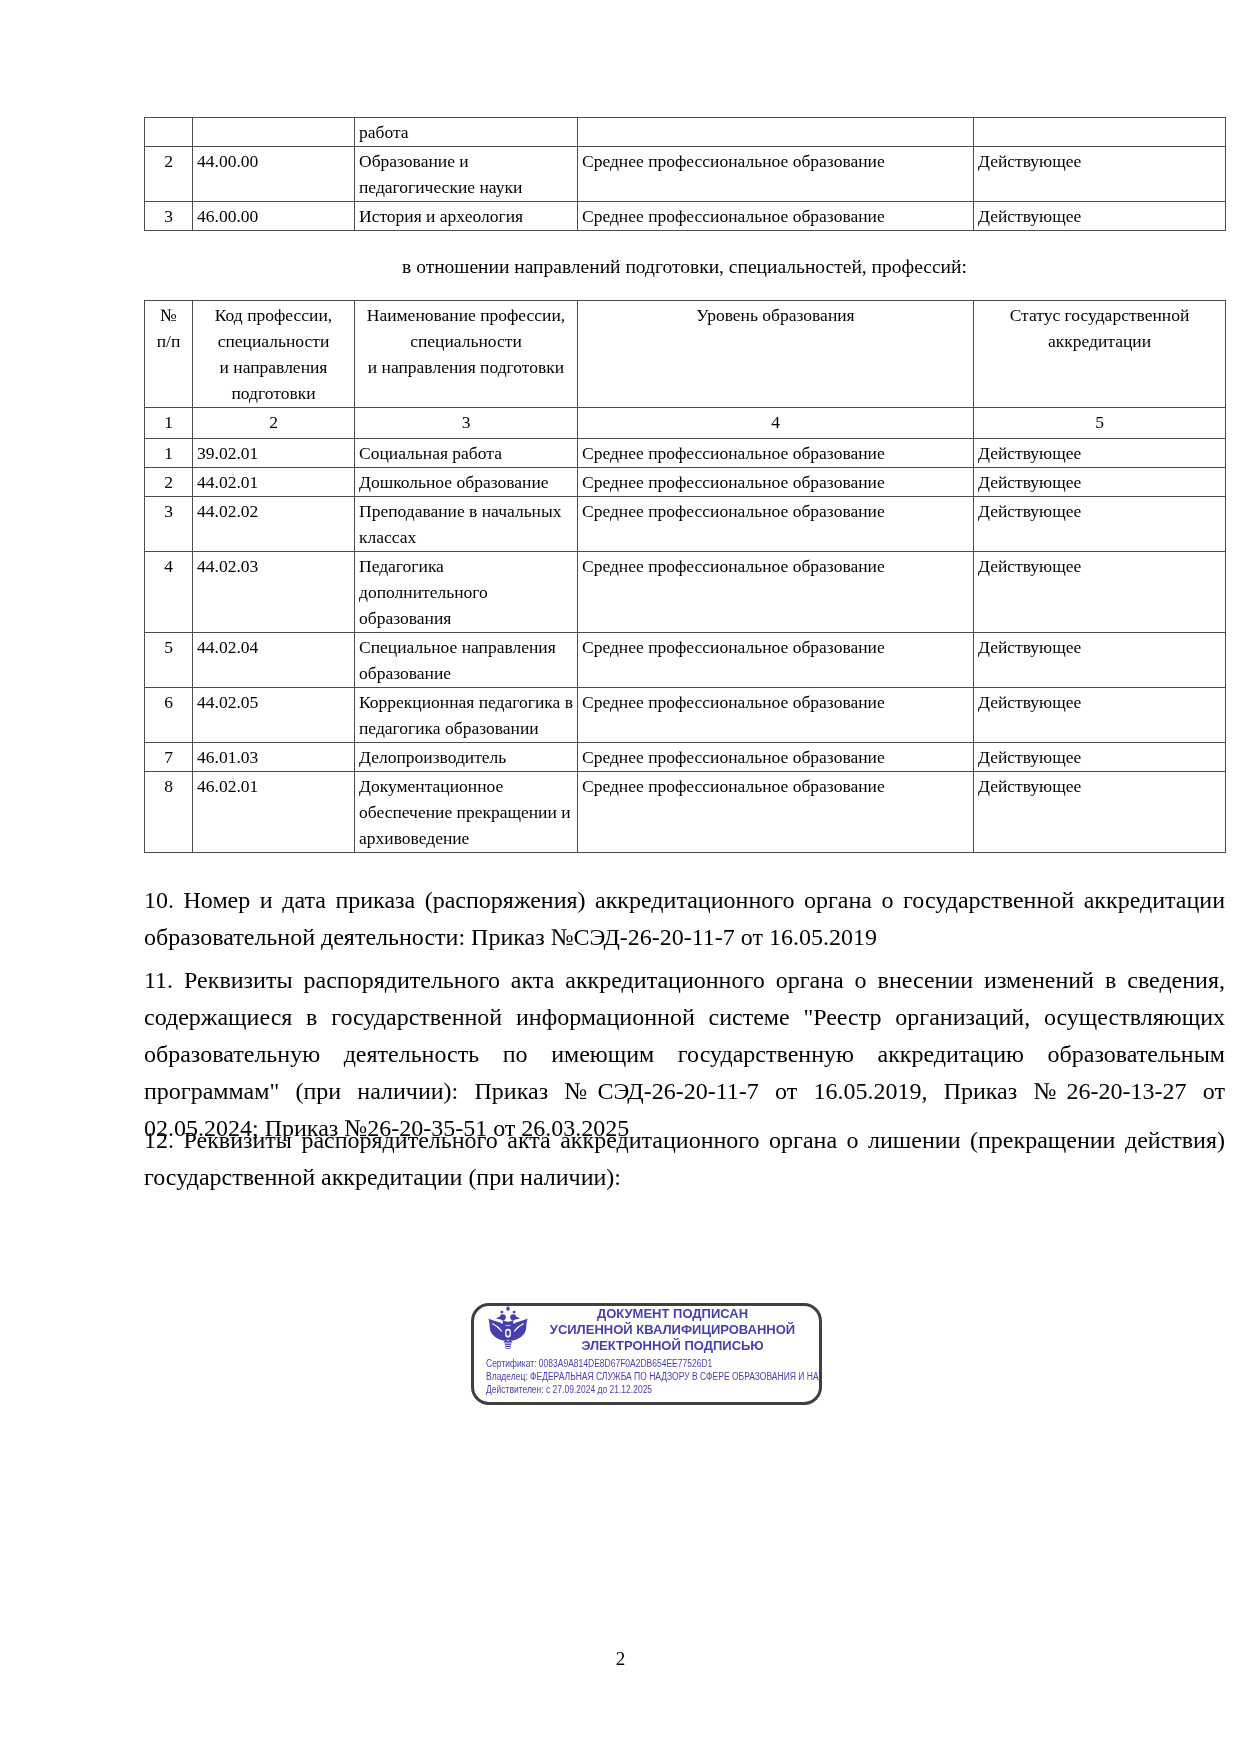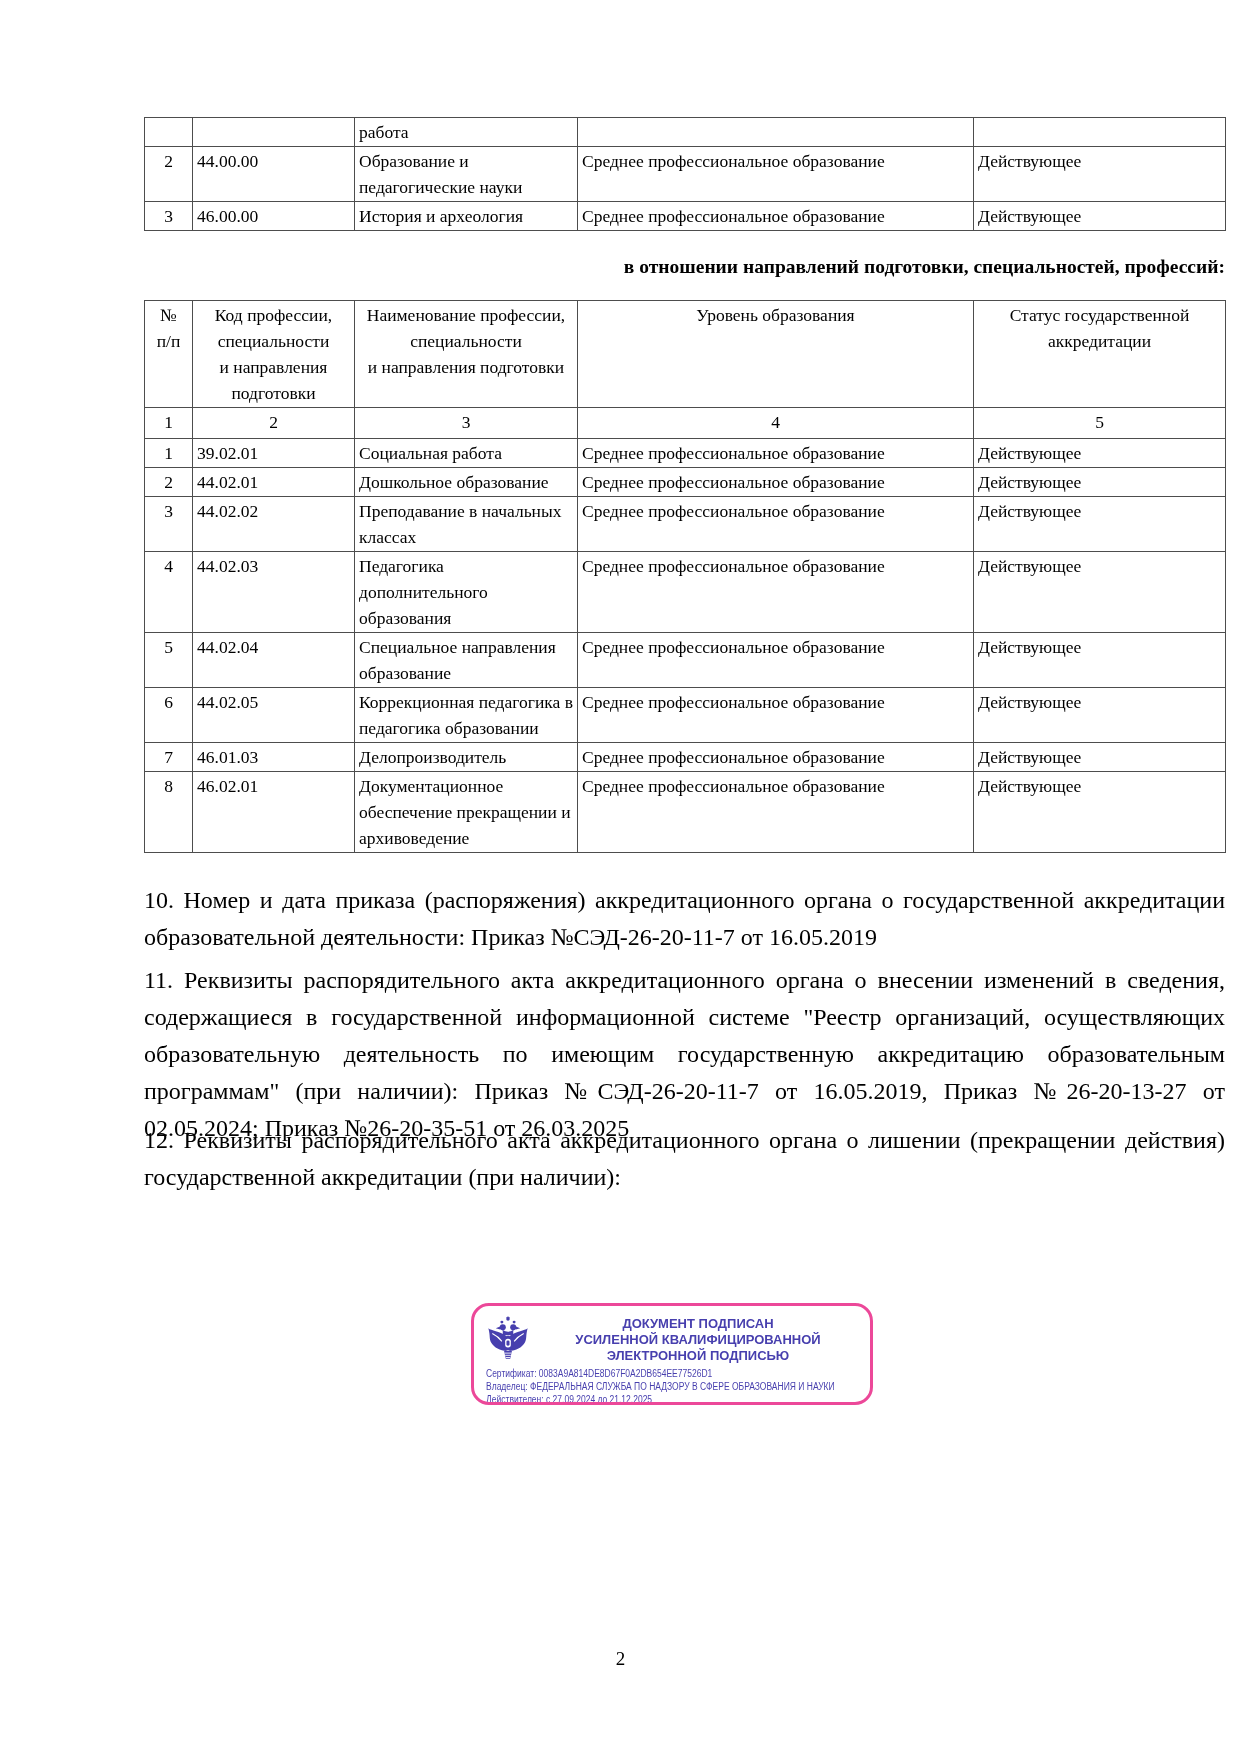--- a/index.html
+++ b/index.html
@@ -19,26 +19,26 @@
   td.center, th.center { }
   th { white-space:pre-line; padding-top:4px; padding-bottom:4px; }
   tr.numbering td { text-align:center; height:28px; }
   td.num { text-align:center; }
   td.level { padding-left:3px; }
 
   p.doc-par {
     margin:0; font-size:24px; line-height:37px;
     text-align:justify; text-justify:inter-word;
   }
-  p.intro { margin:0; font-size:19.5px; line-height:30px; text-align:right;font-weight:bold; }
+  p.intro { margin:0; font-size:19.5px; line-height:30px; text-align:center; }
 
   .stamp {
-    position:absolute; left:471px; top:1303px; width:402px; height:102px;
-    box-sizing:border-box; border:3px solid #ec4899; border-radius:18px;
-    padding:10px 12px 4px 12px; color:#473fae;
+    position:absolute; left:471px; top:1303px; width:351px; height:102px;
+    box-sizing:border-box; border:3px solid #404040; border-radius:18px;
+    padding:0 12px 4px 12px; color:#473fae;
     font-family:"Liberation Sans", sans-serif; overflow:hidden; background:#fff;
   }
   .stamp-top { display:flex; align-items:center; gap:8px; }
   .stamp-eagle { flex:0 0 44px; height:48px; }
   .stamp-title { flex:1; text-align:center; font-weight:bold; font-size:13px; line-height:16px; }
   .stamp-lines { margin-top:3px; font-size:10px; line-height:13px; white-space:nowrap;
                  width:118%; transform:scaleX(0.85); transform-origin:0 0; }
   .page-num { position:absolute; top:1648px; left:0; width:100%; text-align:center;
               font-size:19px; }
 </style>

